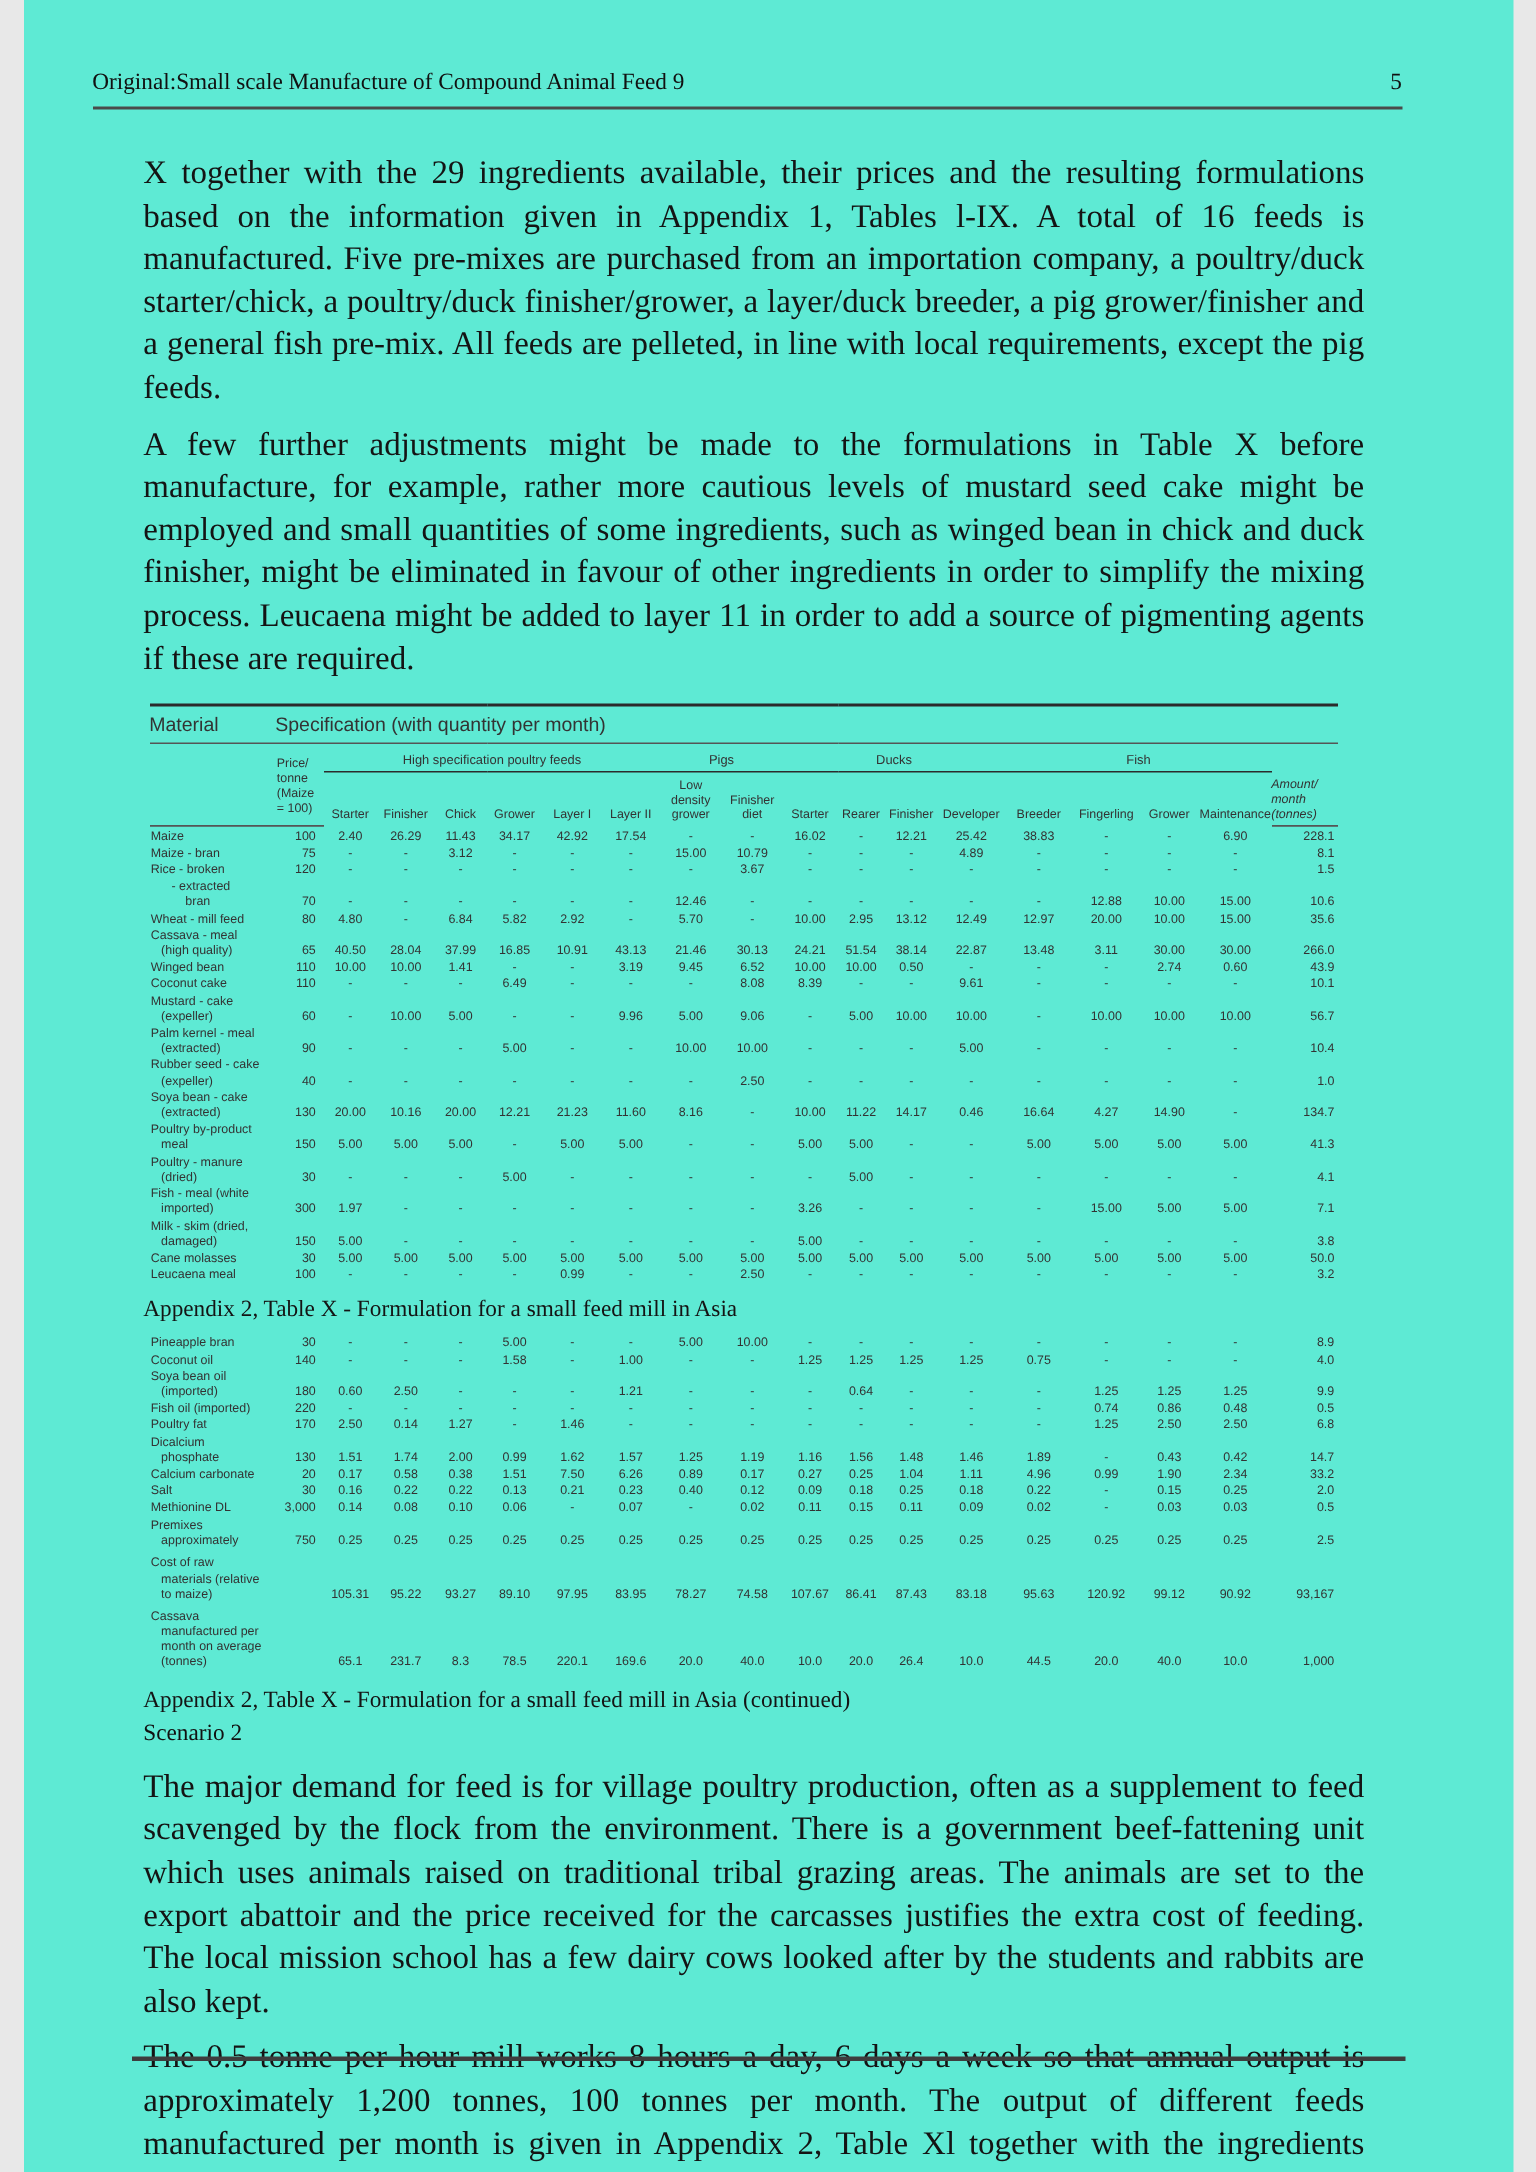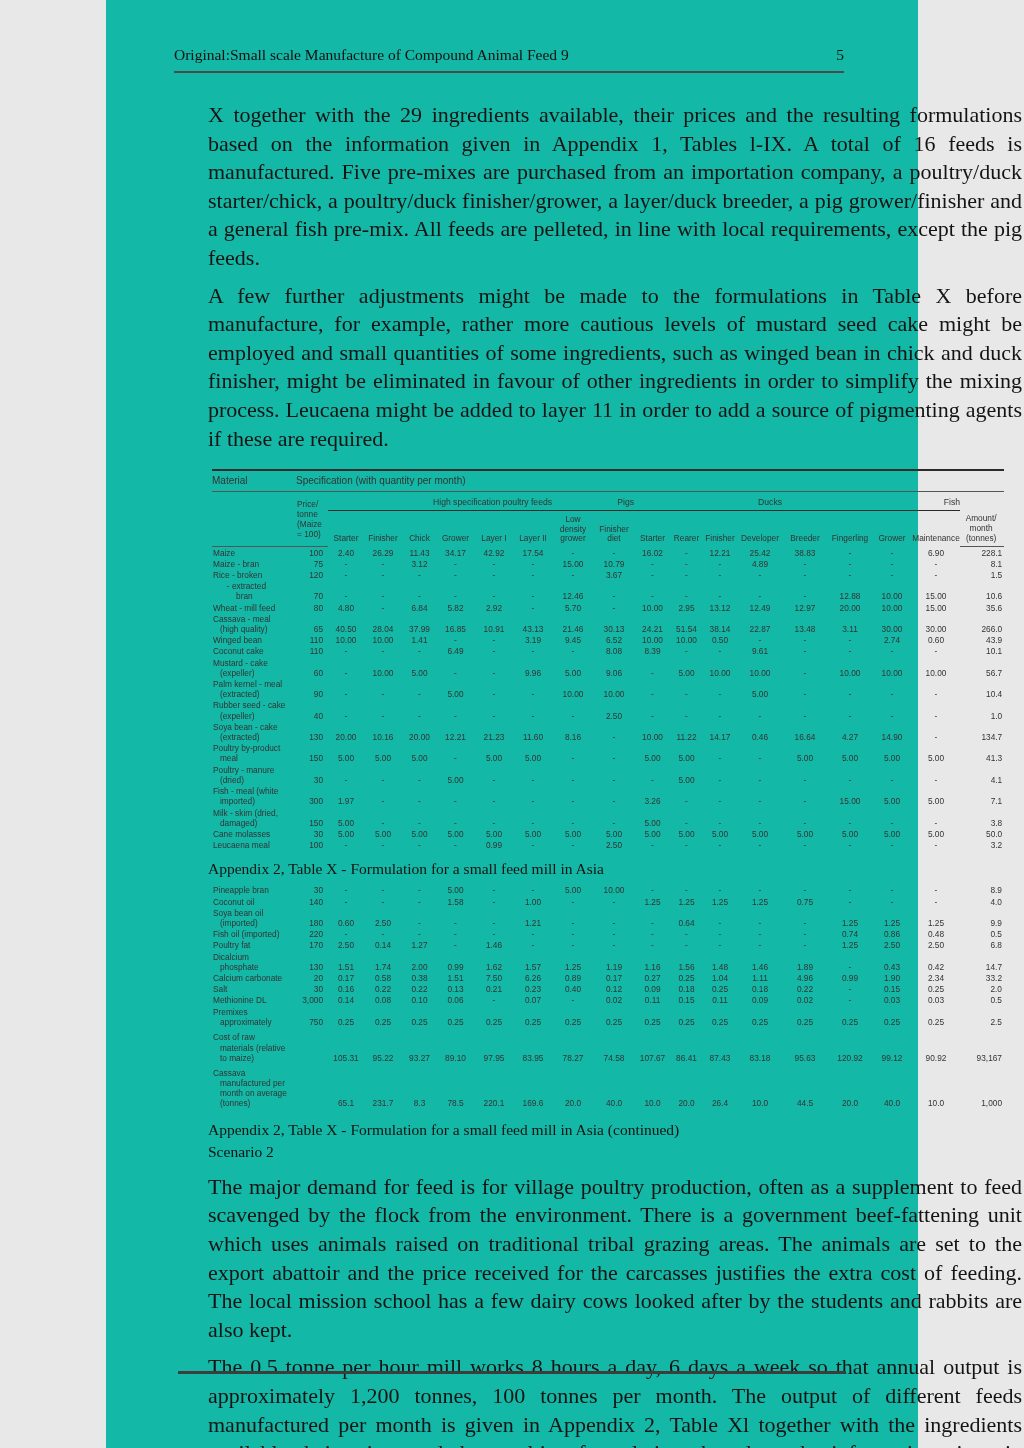--- a/index.html
+++ b/index.html
@@ -1,18 +1,18 @@
 <!DOCTYPE html>
 <html><head>
 <meta charset="utf-8">
 <style>
   html,body { margin:0; padding:0; background:#e8e8e8; }
   .page {
-    position:relative; width:812px; height:1448px; margin:0 auto;
-    background:#14b8a6; box-sizing:border-box; padding:46px 74px 0 68px;
+    position:relative; width:993px; height:1448px; margin:0 auto;
+    background:#5eead4; box-sizing:border-box; padding:46px 74px 0 46px;
     font-family:"Liberation Serif", serif; color:#111;
   }
   
   .page-header {
     display:flex; justify-content:space-between; align-items:flex-end;
     font-size:15.5px; padding-bottom:7px; border-bottom:2px solid #4a4a4a;
   }
   
   .body-text { margin:28px 0 0 34px; width:814px; }
   .body-text p {
@@ -21,34 +21,34 @@
   }
   
   .table-wrap { margin:16px 0 0 38px; }
   table.feed-table {
     border-collapse:collapse; table-layout:fixed; width:792px;
     font-family:"Liberation Sans", sans-serif; font-size:8.3px; color:#333;
   }
   table.feed-table.t1 { border-top:2.5px solid #2b2b2b; }
   .feed-table th { font-weight:normal; }
   tr.hdr1 th {
-    text-align:left; font-size:10px; padding:4px 0 5px 0;
+    text-align:left; font-size:13px; padding:4px 0 5px 0;
     border-bottom:1.2px solid #555;
   }
   tr.hdr2 th.group {
-    text-align:right; vertical-align:bottom; padding:5px 0 3px 1px;
+    text-align:center; vertical-align:bottom; padding:5px 0 3px 1px;
     border-bottom:1.8px solid #2b2b2b; font-size:8.6px;
   }
   th.price-h {
     text-align:left; white-space:pre-line; vertical-align:middle;
     line-height:10px; padding-left:1px;
   }
   th.amount-h {
-    text-align:center; white-space:pre-line; vertical-align:bottom;
-    line-height:10px; padding:0 2px 3px 0;
+    text-align:left; white-space:pre-line; vertical-align:bottom;
+    line-height:10px; padding:0 2px 3px 0;font-style:italic;
   }
   tr.hdr3 th.col-name {
     text-align:center; white-space:pre-line; vertical-align:bottom;
     line-height:9.5px; padding:4px 0 3px 0;
   }
   .hdr-bottom { border-bottom:1.2px solid #555; }
   .feed-table td {
     vertical-align:bottom; padding:0.5px 1px; line-height:10.2px;
   }
   td.lbl { text-align:left; }

